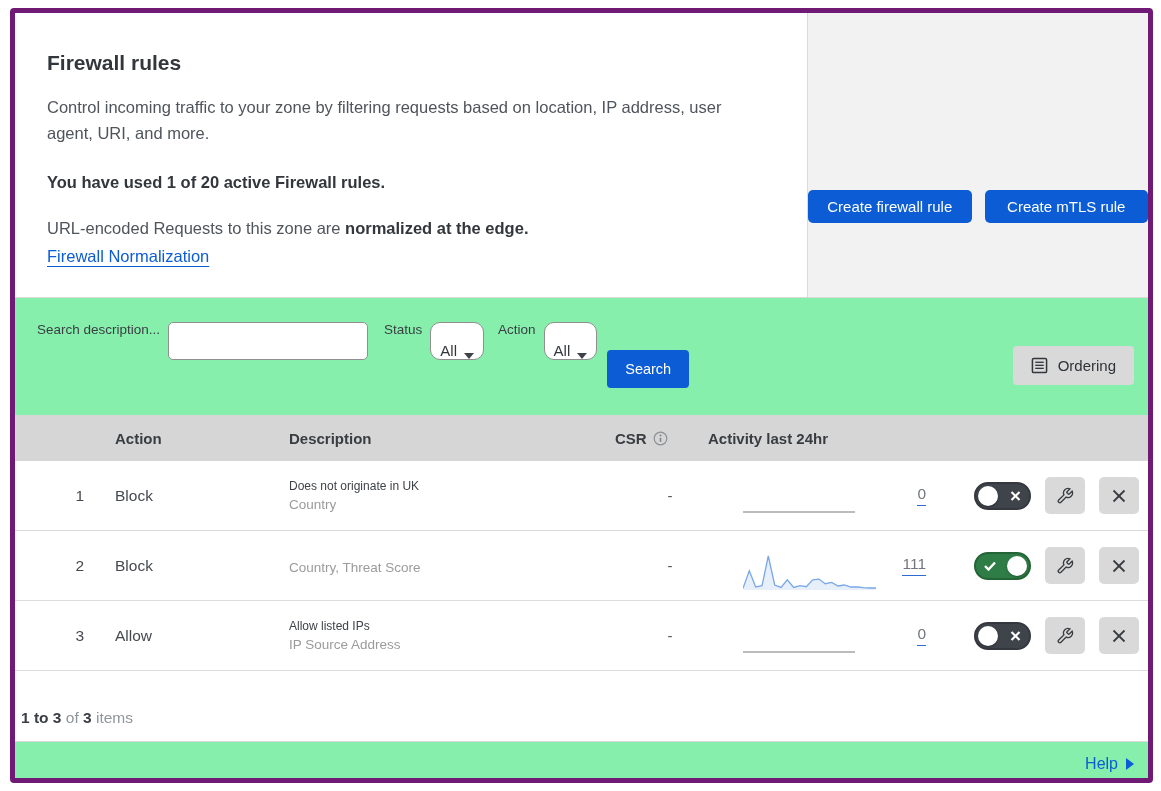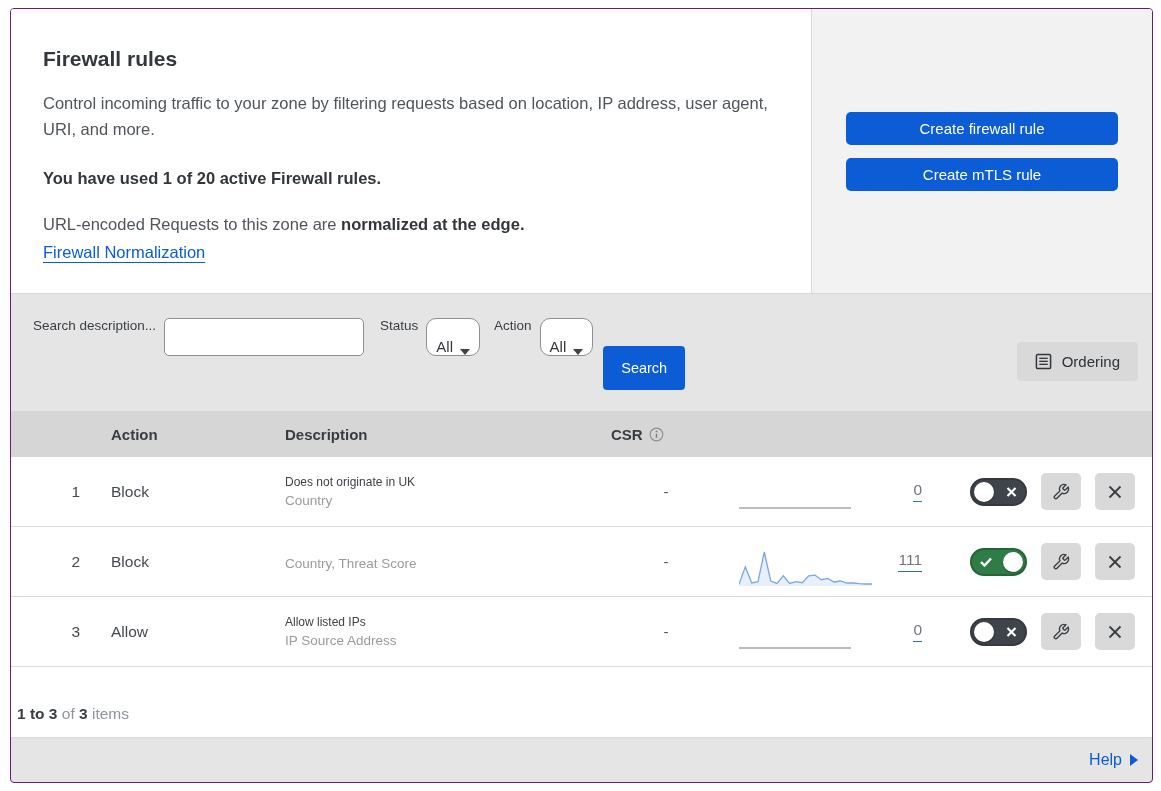--- a/index.html
+++ b/index.html
@@ -1,47 +1,47 @@
 <!DOCTYPE html>
 <html><head>
 <meta charset="utf-8">
 <style>
   * { box-sizing: border-box; margin: 0; padding: 0; }
   html,body { width: 1161px; height: 791px; background:#ffffff;
     font-family: "Liberation Sans", "DejaVu Sans", sans-serif; color:#3c4045; }
   .card { position:absolute; left:10px; top:8px; width:1143px; height:775px;
-    border:1px solid #701a75; border-radius:4px; background:#e5e5e5; overflow:hidden; }
+    border:5px solid #701a75; border-radius:4px; background:#86efac; overflow:hidden; }
 
   
   .top { display:flex; height:285px; border-bottom:1px solid #d9d9d9; }
   .intro { flex:1; padding:38px 40px 0 32px; background:#fff; }
   .page-title { font-size:21px; font-weight:700; color:#33373c; margin-bottom:19px; }
   .desc { font-size:16.5px; line-height:26px; color:#50555b; max-width:745px; margin-bottom:27px; }
   .usage { font-size:16.5px; font-weight:700; color:#33373c; margin-bottom:27px; }
   .norm { font-size:16.5px; color:#50555b; margin-bottom:9px; }
   .norm b { color:#33373c; }
   .cfg-link { font-size:16.5px; color:#0b5cd5; text-decoration:underline; text-underline-offset:4px; cursor:pointer; }
   .side { width:341px; background:#f2f2f2; border-left:1px solid #d9d9d9;
-    padding-top:103px; display:flex; flex-direction:column; align-items:center; gap:13px; }
+    padding-top:103px; display:flex; align-items:center; gap:13px; }
   .btn-primary { width:272px; height:33px; background:#0b5cd5; color:#fff; border:none;
     border-radius:5px; font-size:15px; font-family:inherit; cursor:pointer; }
 
   
   .filters { display:flex; height:117px; padding:24px 14px 0 22px; align-items:flex-start; }
   .fgroup { display:flex; flex-direction:row; gap:8px; }
   .flabel { font-size:13.5px; color:#3a3e43; }
   .search-box { width:200px; height:38px; border:1px solid #8f8f8f; border-radius:5px;
     display:flex; align-items:center; padding-left:10px; gap:8px; background:#fff; }
   .search-box input { border:none; outline:none; flex:1; height:30px; font-size:15px; font-family:inherit; background:transparent; }
   .sel { height:38px; border:1px solid #8f8f8f; border-radius:10px; background:#fff;
     display:flex; align-items:flex-end; padding:0 9px; gap:7px; font-size:15px; color:#33373c; cursor:pointer; }
   .tri-down { width:0; height:0; border-left:5px solid transparent; border-right:5px solid transparent;
     border-top:6px solid #3f4347; }
   .gap16{ margin-left:16px; } .gap14{ margin-left:14px; } .gap10{ margin-left:10px; }
-  .btn-search { margin-top:28px; height:44px; width:82px; background:#0b5cd5; color:#fff;
+  .btn-search { margin-top:28px; height:38px; width:82px; background:#0b5cd5; color:#fff;
     border:none; border-radius:4px; font-size:14.5px; font-family:inherit; cursor:pointer; }
   .btn-ordering { margin-left:auto; margin-top:24px; height:39px; padding:0 18px;
     background:#d9d9d9; border:none; border-radius:4px; font-size:15px; color:#2f3338;
     font-family:inherit; display:flex; align-items:center; gap:10px; cursor:pointer; }
 
   
   .grid { display:grid; grid-template-columns:95px 175px 320px 100px 245px 1fr; align-items:center; }
   .thead { height:46px; background:#d6d6d6; font-size:15px; font-weight:700; color:#393d42; }
   .h-action { padding-left:5px; } .h-desc { padding-left:4px; }
   .h-csr { padding-left:10px; display:flex; align-items:center; gap:6px; }
@@ -141,20 +141,21 @@
     <div class="h-action">Action</div>
     <div class="h-desc">Description</div>
     <div class="h-csr">
       <span>CSR</span>
       <svg width="15" height="15" viewBox="0 0 15 15">
         <circle cx="7.5" cy="7.5" r="6.3" fill="none" stroke="#8d9196" stroke-width="1.2"></circle>
         <line x1="7.5" y1="6.8" x2="7.5" y2="10.8" stroke="#7c8085" stroke-width="1.5"></line>
         <circle cx="7.5" cy="4.4" r="0.95" fill="#7c8085"></circle>
       </svg>
     </div>
+    <div class="h-activity">Activity last 24hr</div>
     <div></div>
   </div>
 
   <div class="grid trow">
     <div class="c-idx">1</div>
     <div class="c-act">Block</div>
     <div class="c-desc">
       <div class="d-main">Does not originate in UK</div>
       <div class="d-sub">Country</div>
     </div>

